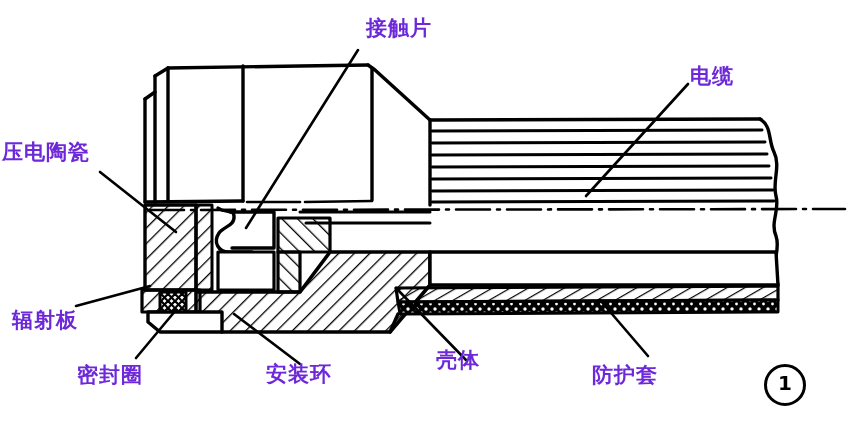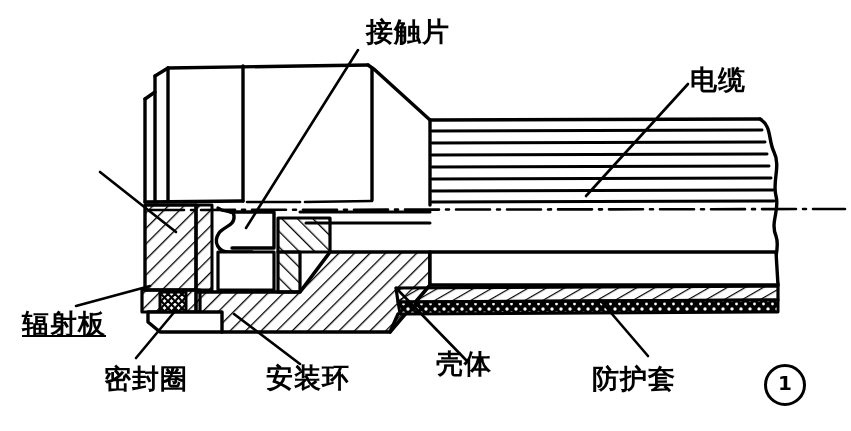--- a/index.html
+++ b/index.html
@@ -21,23 +21,23 @@
     position: absolute;
     left: 0;
     top: 0;
     width: 851px;
     height: 431px;
   }
   .lbl {
     position: absolute;
     font-family: "DejaVu Sans", "Liberation Sans", sans-serif;
     font-weight: bold;
-    font-size: 27px;
+    font-size: 21px;
     line-height: 1;
-    color: #000000;
+    color: #6d28d9;
     white-space: nowrap;
     letter-spacing: 1px;
   }
   .fignum {
     position: absolute;
     font-family: "DejaVu Sans", "Liberation Sans", sans-serif;
     font-size: 20px;
     font-weight: bold;
     color: #000;
     width: 36px;
@@ -168,24 +168,25 @@
       <line x1="300" y1="364" x2="234" y2="314"></line>
       <line x1="466" y1="360" x2="396" y2="288"></line>
       <line x1="648" y1="356" x2="600" y2="300"></line>
     </g>
   </svg>
 
   <div class="lbl" style="left:366px; top:18px;">接触片</div>
 
   <div class="lbl" style="left:690px; top:66px;">电缆</div>
 
+  <div class="lbl" style="left:2px; top:142px;">压电陶瓷</div>
 
-  <div class="lbl" style="left:22px; top:310px;text-decoration:underline;">辐射板</div>
+  <div class="lbl" style="left:12px; top:310px;">辐射板</div>
 
-  <div class="lbl" style="left:104px; top:365px;">密封圈</div>
+  <div class="lbl" style="left:77px; top:365px;">密封圈</div>
 
   <div class="lbl" style="left:266px; top:364px;">安装环</div>
 
   <div class="lbl" style="left:436px; top:350px;">壳体</div>
 
   <div class="lbl" style="left:592px; top:365px;">防护套</div>
 
   <div class="fignum" style="left:764px; top:364px;">1</div>
 
 </div>

